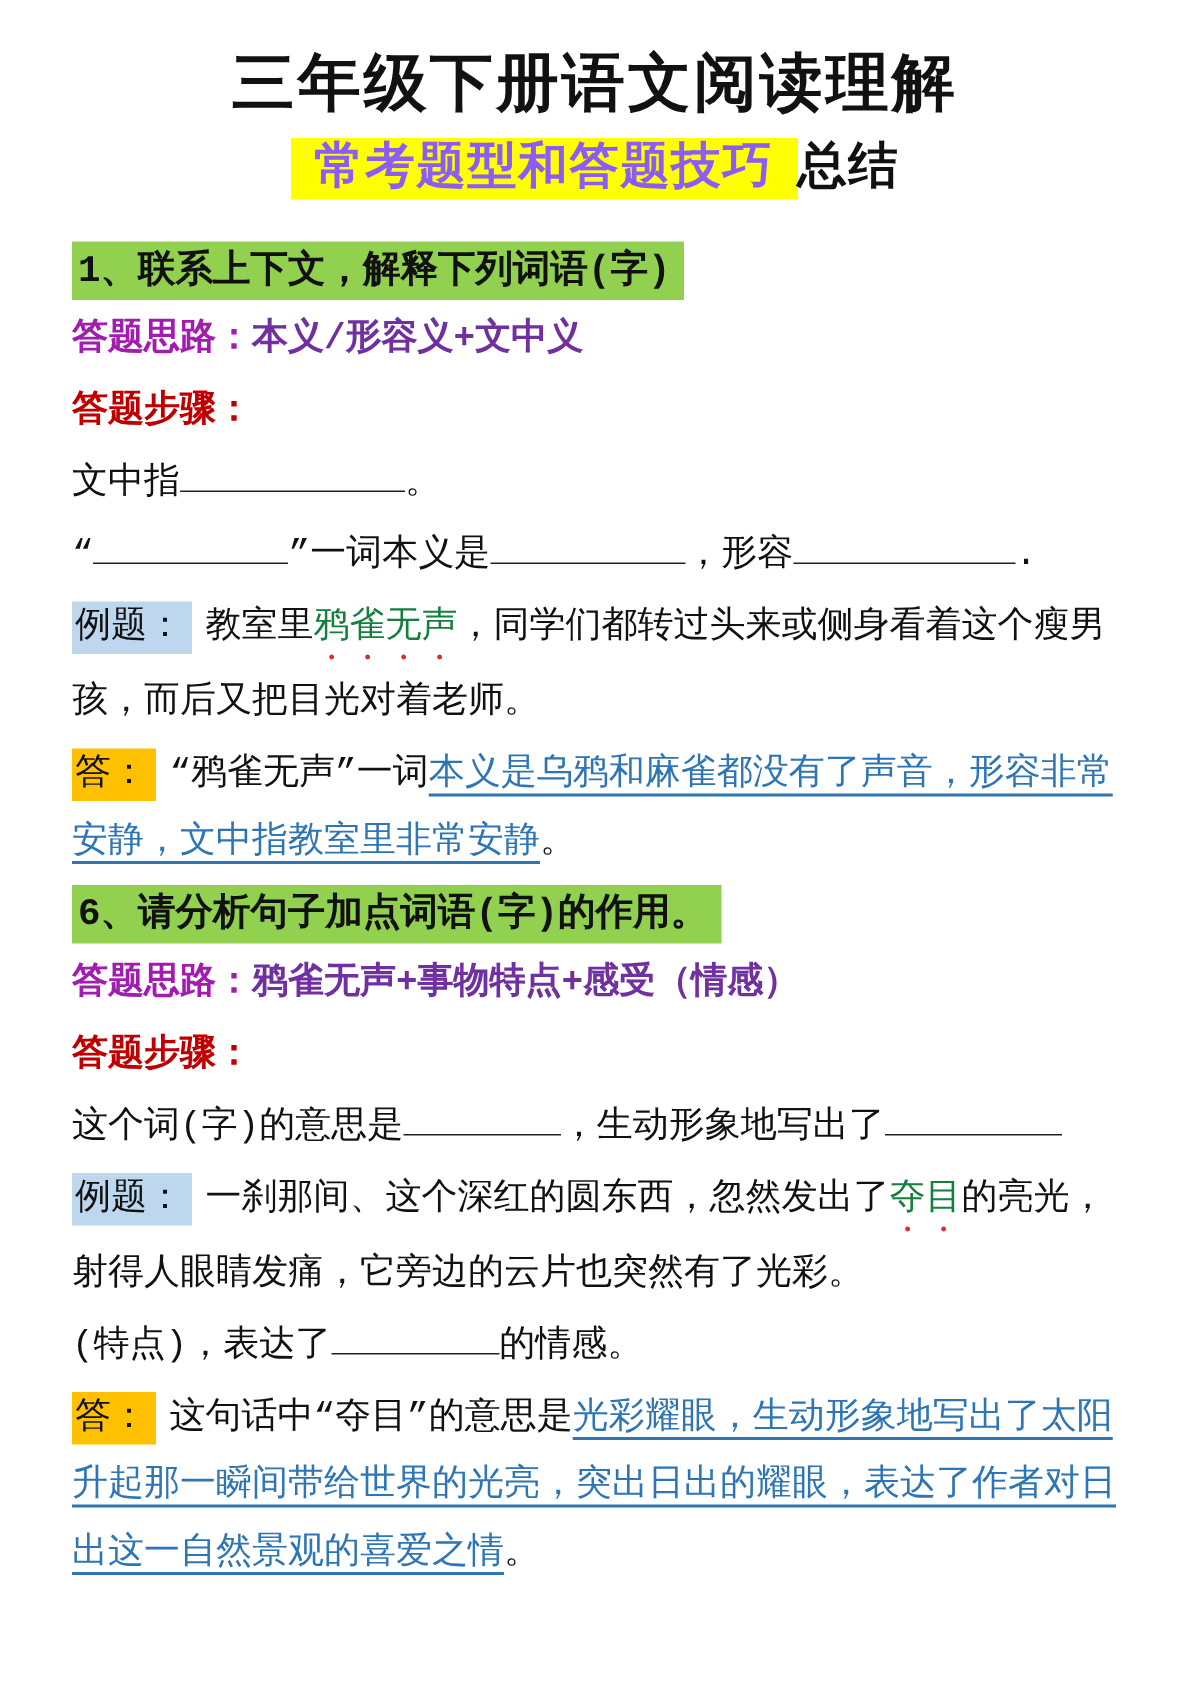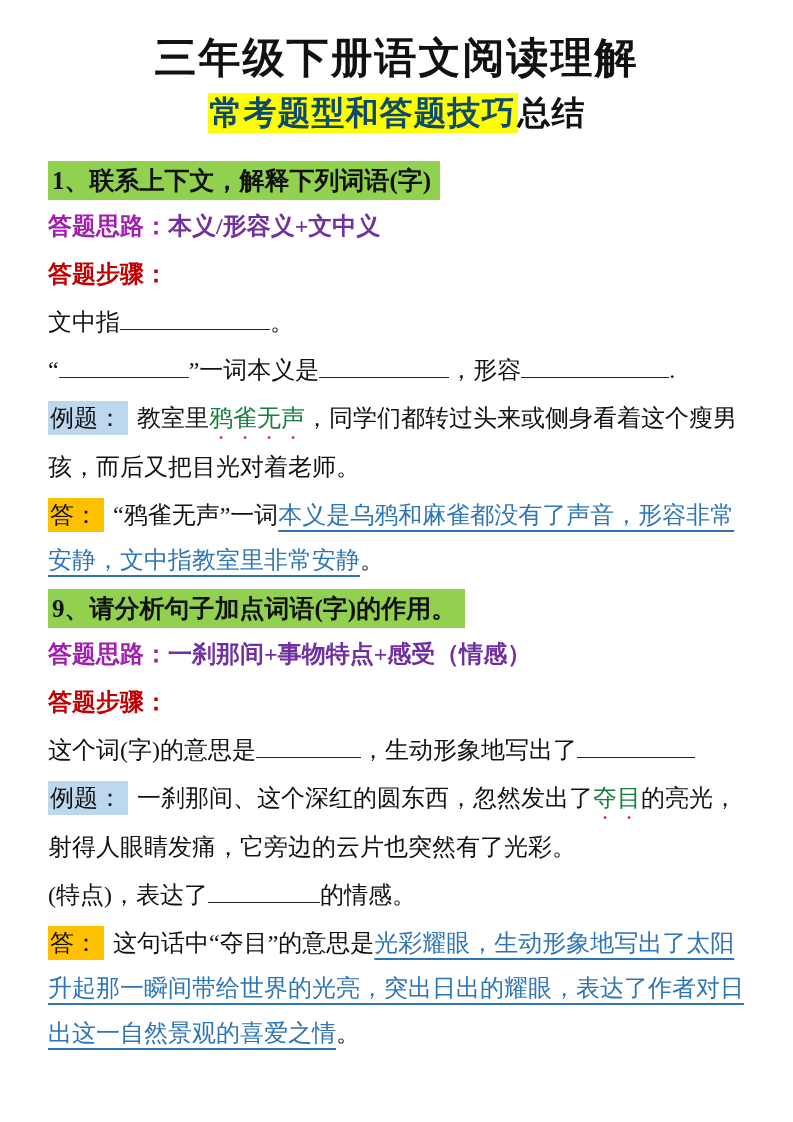--- a/index.html
+++ b/index.html
@@ -12,20 +12,21 @@
     height: 1122px;
     overflow: hidden;
     font-family: "Liberation Serif", "DejaVu Serif", serif;
     color: #111111;
   }
   .page {
     box-sizing: border-box;
     width: 793px;
     height: 796px;
     padding: 30px 48px 0 48px;
+    font-family: Liberation Mono, monospace;
   }
   
   .doc-title {
     margin: 0;
     text-align: center;
     font-size: 42px;
     font-weight: 700;
     line-height: 1.35;
     letter-spacing: 2px;
     color: #111111;
@@ -34,22 +35,22 @@
     margin: 4px 0 26px 0;
     text-align: center;
     font-size: 33px;
     font-weight: 700;
     line-height: 1.35;
     letter-spacing: 1px;
     color: #111111;
   }
   .sub-hl {
     background: #ffff00;
-    color: #0c4a6e;
-    padding: 2px 2px;
+    color: #8b5cf6;
+    padding: 2px 16px;
   }
   
   p {
     margin: 3px 0;
     font-size: 24px;
     line-height: 45px;
   }
   .sec-heading-wrap { margin: 6px 0 4px 0; }
   .hl-green {
     display: inline-block;
@@ -123,23 +124,23 @@
 
     <p><span>“</span><span class="blank b-130"></span><span>”一词本义是</span><span class="blank b-130"></span><span>，形容</span><span class="blank b-148"></span><span>.</span></p>
 
     <p><span class="hl-blue">例题：</span><span>教室里</span><span class="emph">鸦雀无声</span><span>，同学们都转过头来或侧身看着这个瘦男孩，而后又把目光对着老师。</span></p>
 
     <p><span class="hl-gold">答：</span><span>“鸦雀无声”一词</span><span class="ans-u">本义是乌鸦和麻雀都没有了声音，形容非常安静，文中指教室里非常安静</span><span>。</span></p>
   </div>
 
   <div class="section">
 
-    <div class="sec-heading-wrap"><span class="hl-green">9、请分析句子加点词语(字)的作用。</span></div>
+    <div class="sec-heading-wrap"><span class="hl-green">6、请分析句子加点词语(字)的作用。</span></div>
 
-    <p><span class="label-bold">答题思路：</span><span class="purple">一刹那间+事物特点+感受（情感）</span></p>
+    <p><span class="label-bold">答题思路：</span><span class="purple">鸦雀无声+事物特点+感受（情感）</span></p>
 
     <p><span class="red-steps">答题步骤：</span></p>
 
     <p><span>这个词(字)的意思是</span><span class="blank b-105"></span><span>，生动形象地写出了</span><span class="blank b-118"></span></p>
 
     <p><span class="hl-blue">例题：</span><span>一刹那间、这个深红的圆东西，忽然发出了</span><span class="emph">夺目</span><span>的亮光，射得人眼睛发痛，它旁边的云片也突然有了光彩。</span></p>
 
     <p><span>(特点)，表达了</span><span class="blank b-112"></span><span>的情感。</span></p>
 
     <p><span class="hl-gold">答：</span><span>这句话中“夺目”的意思是</span><span class="ans-u">光彩耀眼，生动形象地写出了太阳升起那一瞬间带给世界的光亮，突出日出的耀眼，表达了作者对日出这一自然景观的喜爱之情</span><span>。</span></p>

